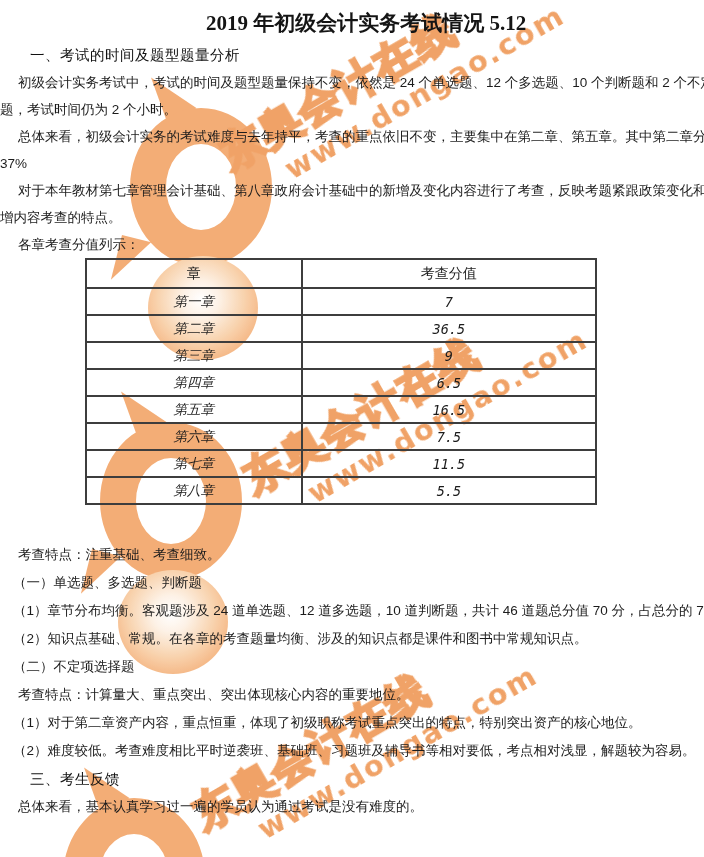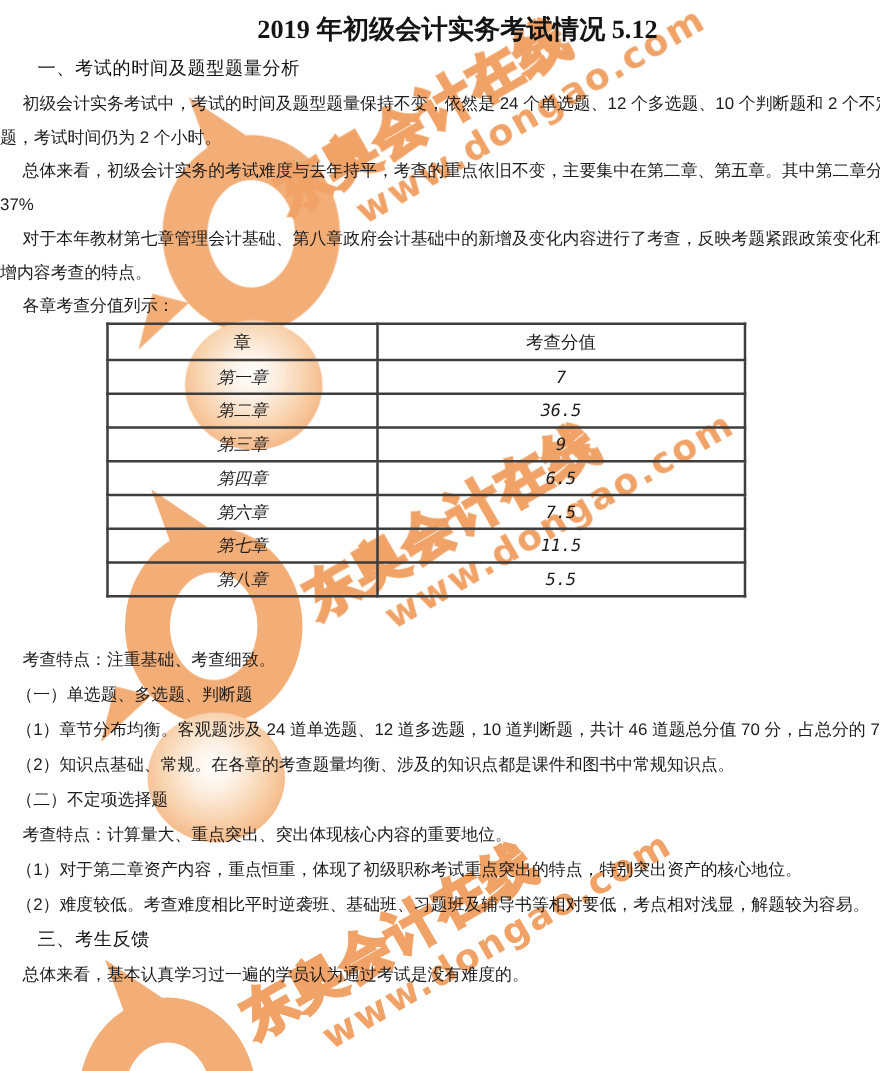--- a/index.html
+++ b/index.html
@@ -114,20 +114,24 @@
       </tr>
       <tr>
         <td>第三章</td>
         <td class="num">9</td>
       </tr>
       <tr>
         <td>第四章</td>
         <td class="num">6.5</td>
       </tr>
       <tr>
+        <td>第五章</td>
+        <td class="num">16.5</td>
+      </tr>
+      <tr>
         <td>第六章</td>
         <td class="num">7.5</td>
       </tr>
       <tr>
         <td>第七章</td>
         <td class="num">11.5</td>
       </tr>
       <tr>
         <td>第八章</td>
         <td class="num">5.5</td>

